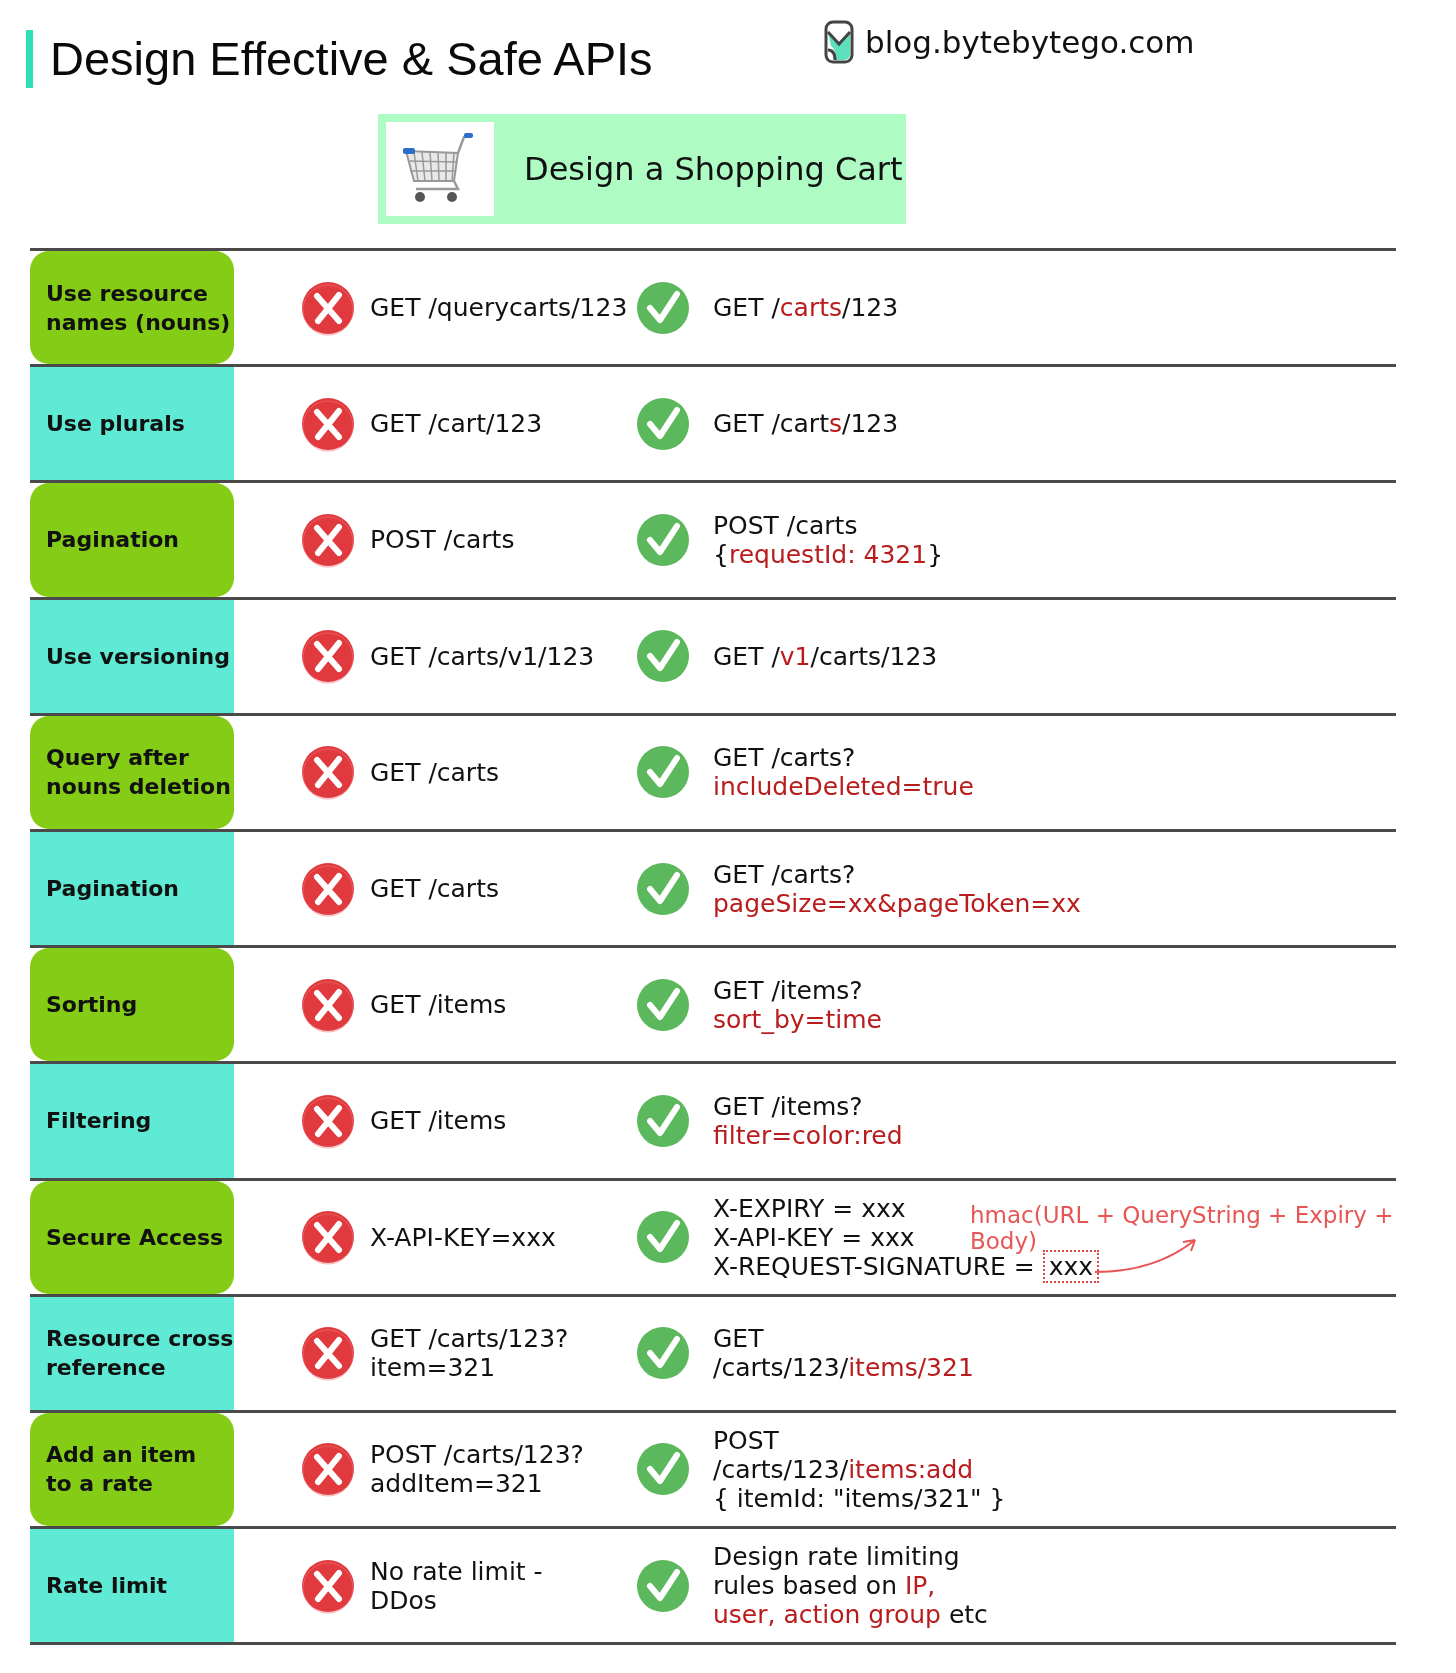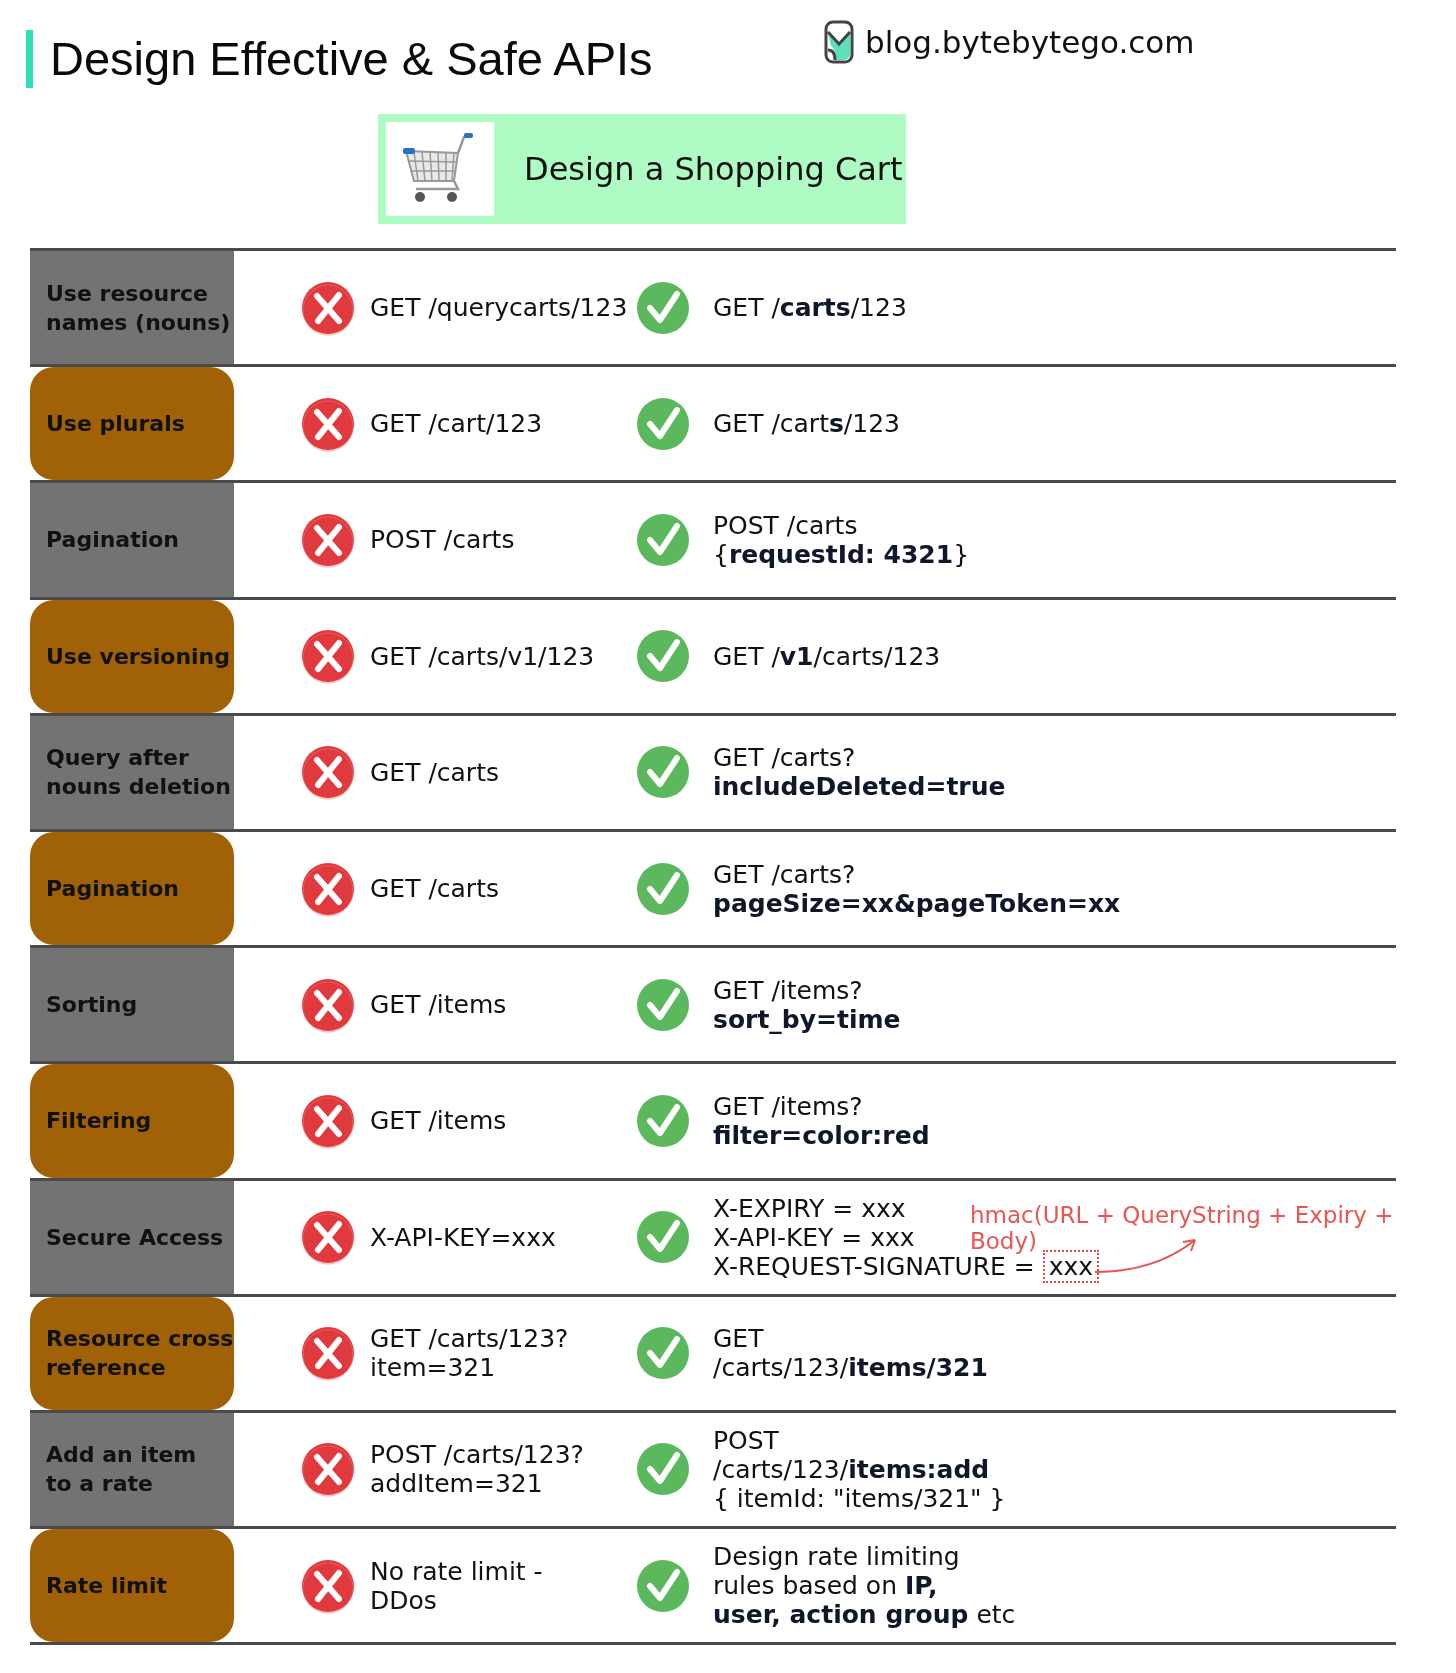--- a/index.html
+++ b/index.html
@@ -13,28 +13,28 @@
   .hero { position:absolute; left:378px; top:114px; width:528px; height:110px; background:#aefcc4;
           display:flex; align-items:center; }
   .hero-img { margin-left:8px; width:108px; height:94px; background:#fff; display:flex;
               align-items:center; justify-content:center; }
   .hero-text { margin-left:30px; font-size:32px; color:#111; }
   .table { position:absolute; left:30px; top:248px; width:1366px; }
   .row { position:relative; height:116.2px; border-top:3px solid #4a4a4a; box-sizing:border-box; }
   .row.last { border-bottom:3px solid #4a4a4a; height:119px; }
   .label { position:absolute; left:0; top:0; bottom:0; width:204px; display:flex; align-items:center;
            padding-left:16px; box-sizing:border-box; font-weight:bold; font-size:22px; line-height:29px; }
-  .label.cyan { background:#737373; }
-  .label.yellow { background:#a16207;border-radius:24px; }
+  .label.cyan { background:#84cc16;border-radius:19px; }
+  .label.yellow { background:#5eead4; }
   .bad { position:absolute; left:270px; top:0; bottom:0; display:flex; align-items:center; }
   .good { position:absolute; left:605px; top:0; bottom:0; display:flex; align-items:center; }
   .icon { width:56px; height:56px; flex:0 0 56px; }
   .txt { margin-left:14px; font-size:25px; line-height:29px; color:#111; }
   .good .txt { margin-left:22px; }
-  .hl { color:#0f172a; font-weight:bold; }
+  .hl { color:#b91c1c; font-weight:normal; }
   .sig-box { border:2px dotted #e04848; padding:0 4px; }
   .hmac { position:absolute; left:970px; top:1202px; font-size:23px; color:#e85555; }
   .arrow { position:absolute; left:1095px; top:1232px; }
 </style>
 </head>
 <body>
 
 <div class="title-bar"></div>
 <div class="title">Design Effective &amp; Safe APIs</div>
 

